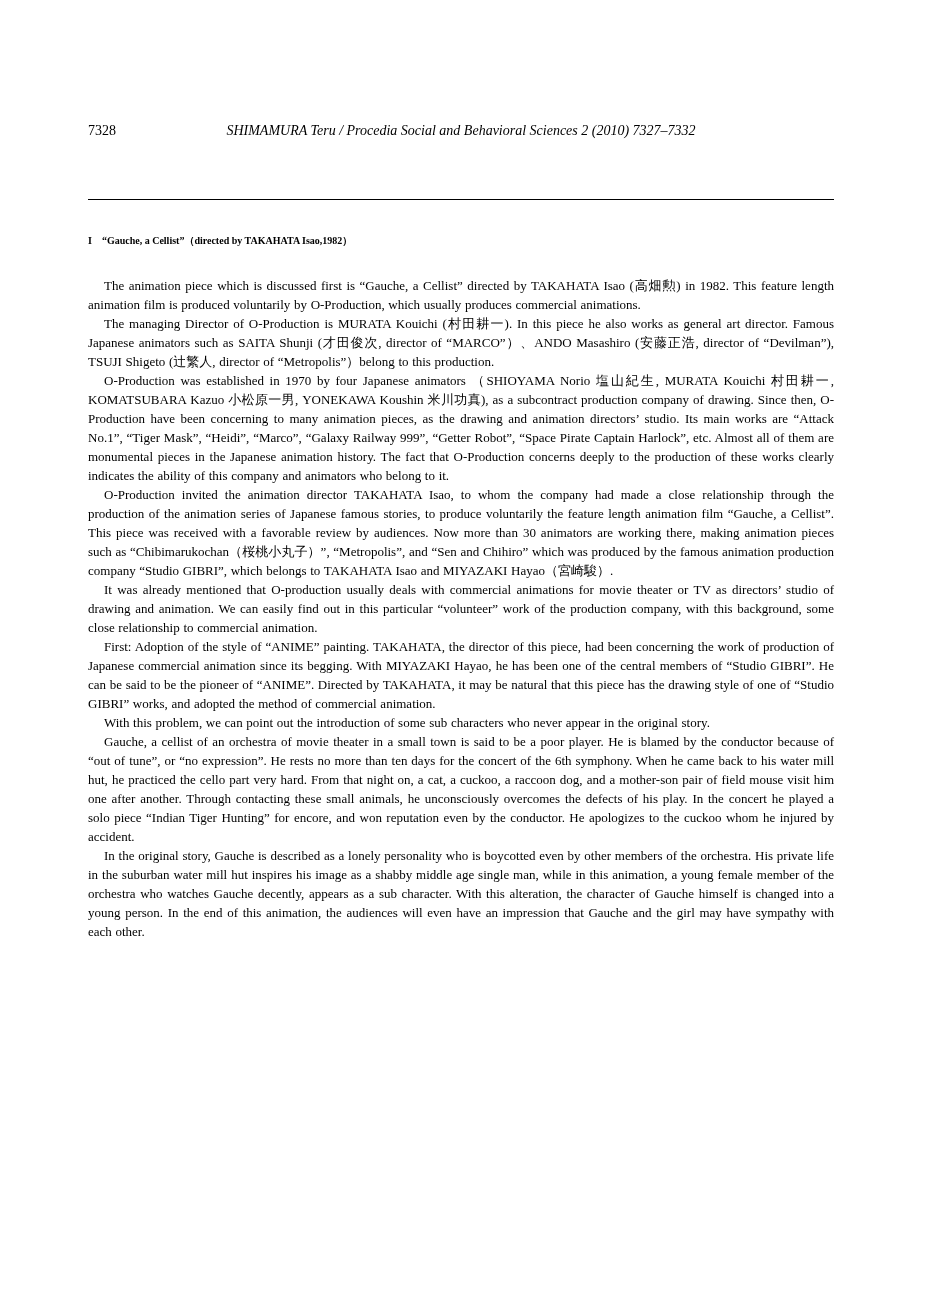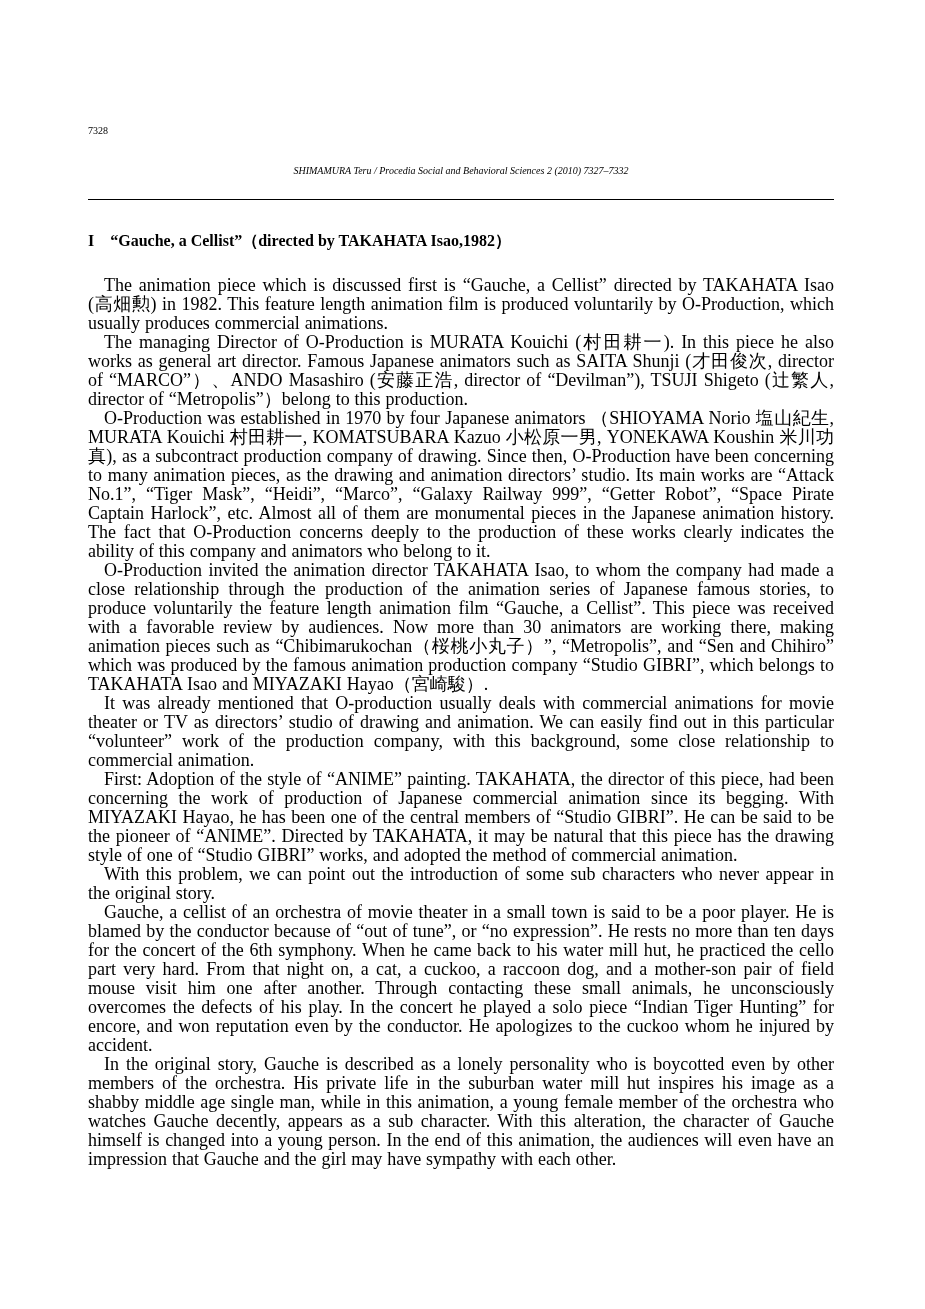--- a/index.html
+++ b/index.html
@@ -19,57 +19,56 @@
       position: absolute;
       left: 88px;
       top: 0;
       width: 746px;
     }
     .page-header {
       position: absolute;
       top: 123px;
       left: 0;
       width: 100%;
-      font-size: 10px;
+      font-size: 14px;
       line-height: 15px;
     }
     .page-number {
       position: absolute;
       left: 0;
       top: 0;
       font-style: normal;
     }
     .running-title {
       display: block;
       text-align: center;
       font-style: italic;
-      margin-top: 40px;
     }
     .header-divider {
       position: absolute;
       top: 199px;
       left: 0;
       width: 100%;
       border-top: 1px solid #000000;
       height: 0;
     }
     .content {
       position: absolute;
       top: 231px;
       left: 0;
       width: 100%;
     }
     .section-heading {
-      font-size: 16px;
+      font-size: 10px;
       font-weight: bold;
       line-height: 19px;
       margin: 0 0 26px 0;
     }
     .paragraphs p {
-      font-size: 18px;
+      font-size: 13px;
       line-height: 19px;
       text-align: justify;
       text-indent: 16px;
       margin: 0;
       word-spacing: 0.4px;
     }
   </style>
 </head>
 <body>
 

